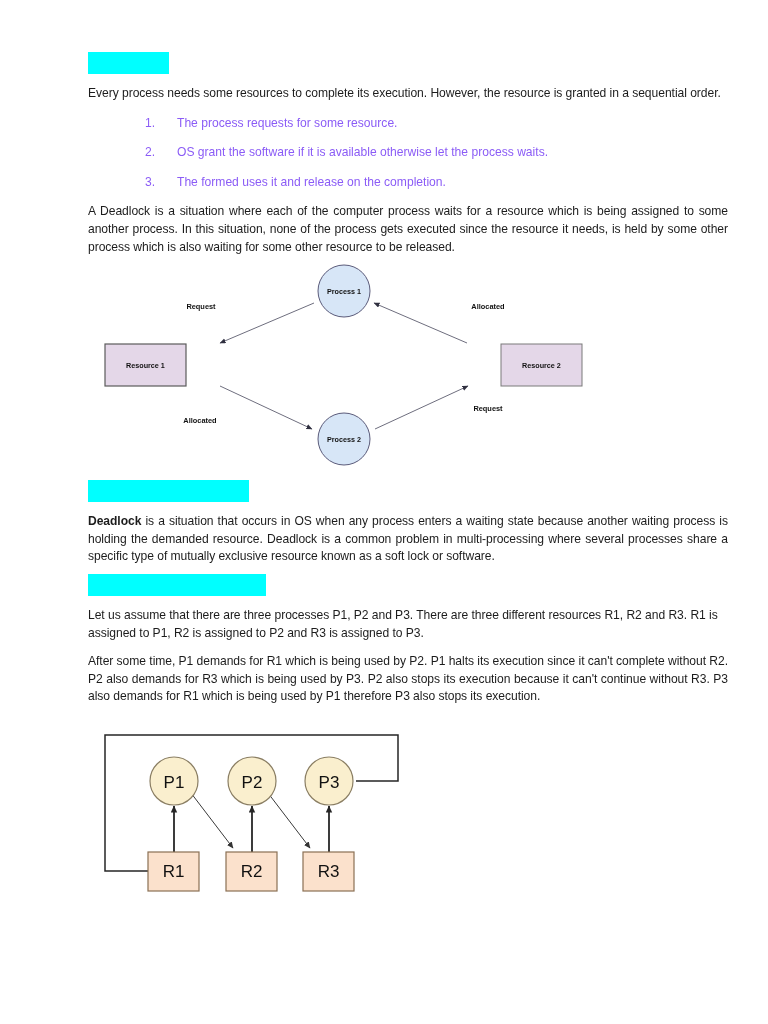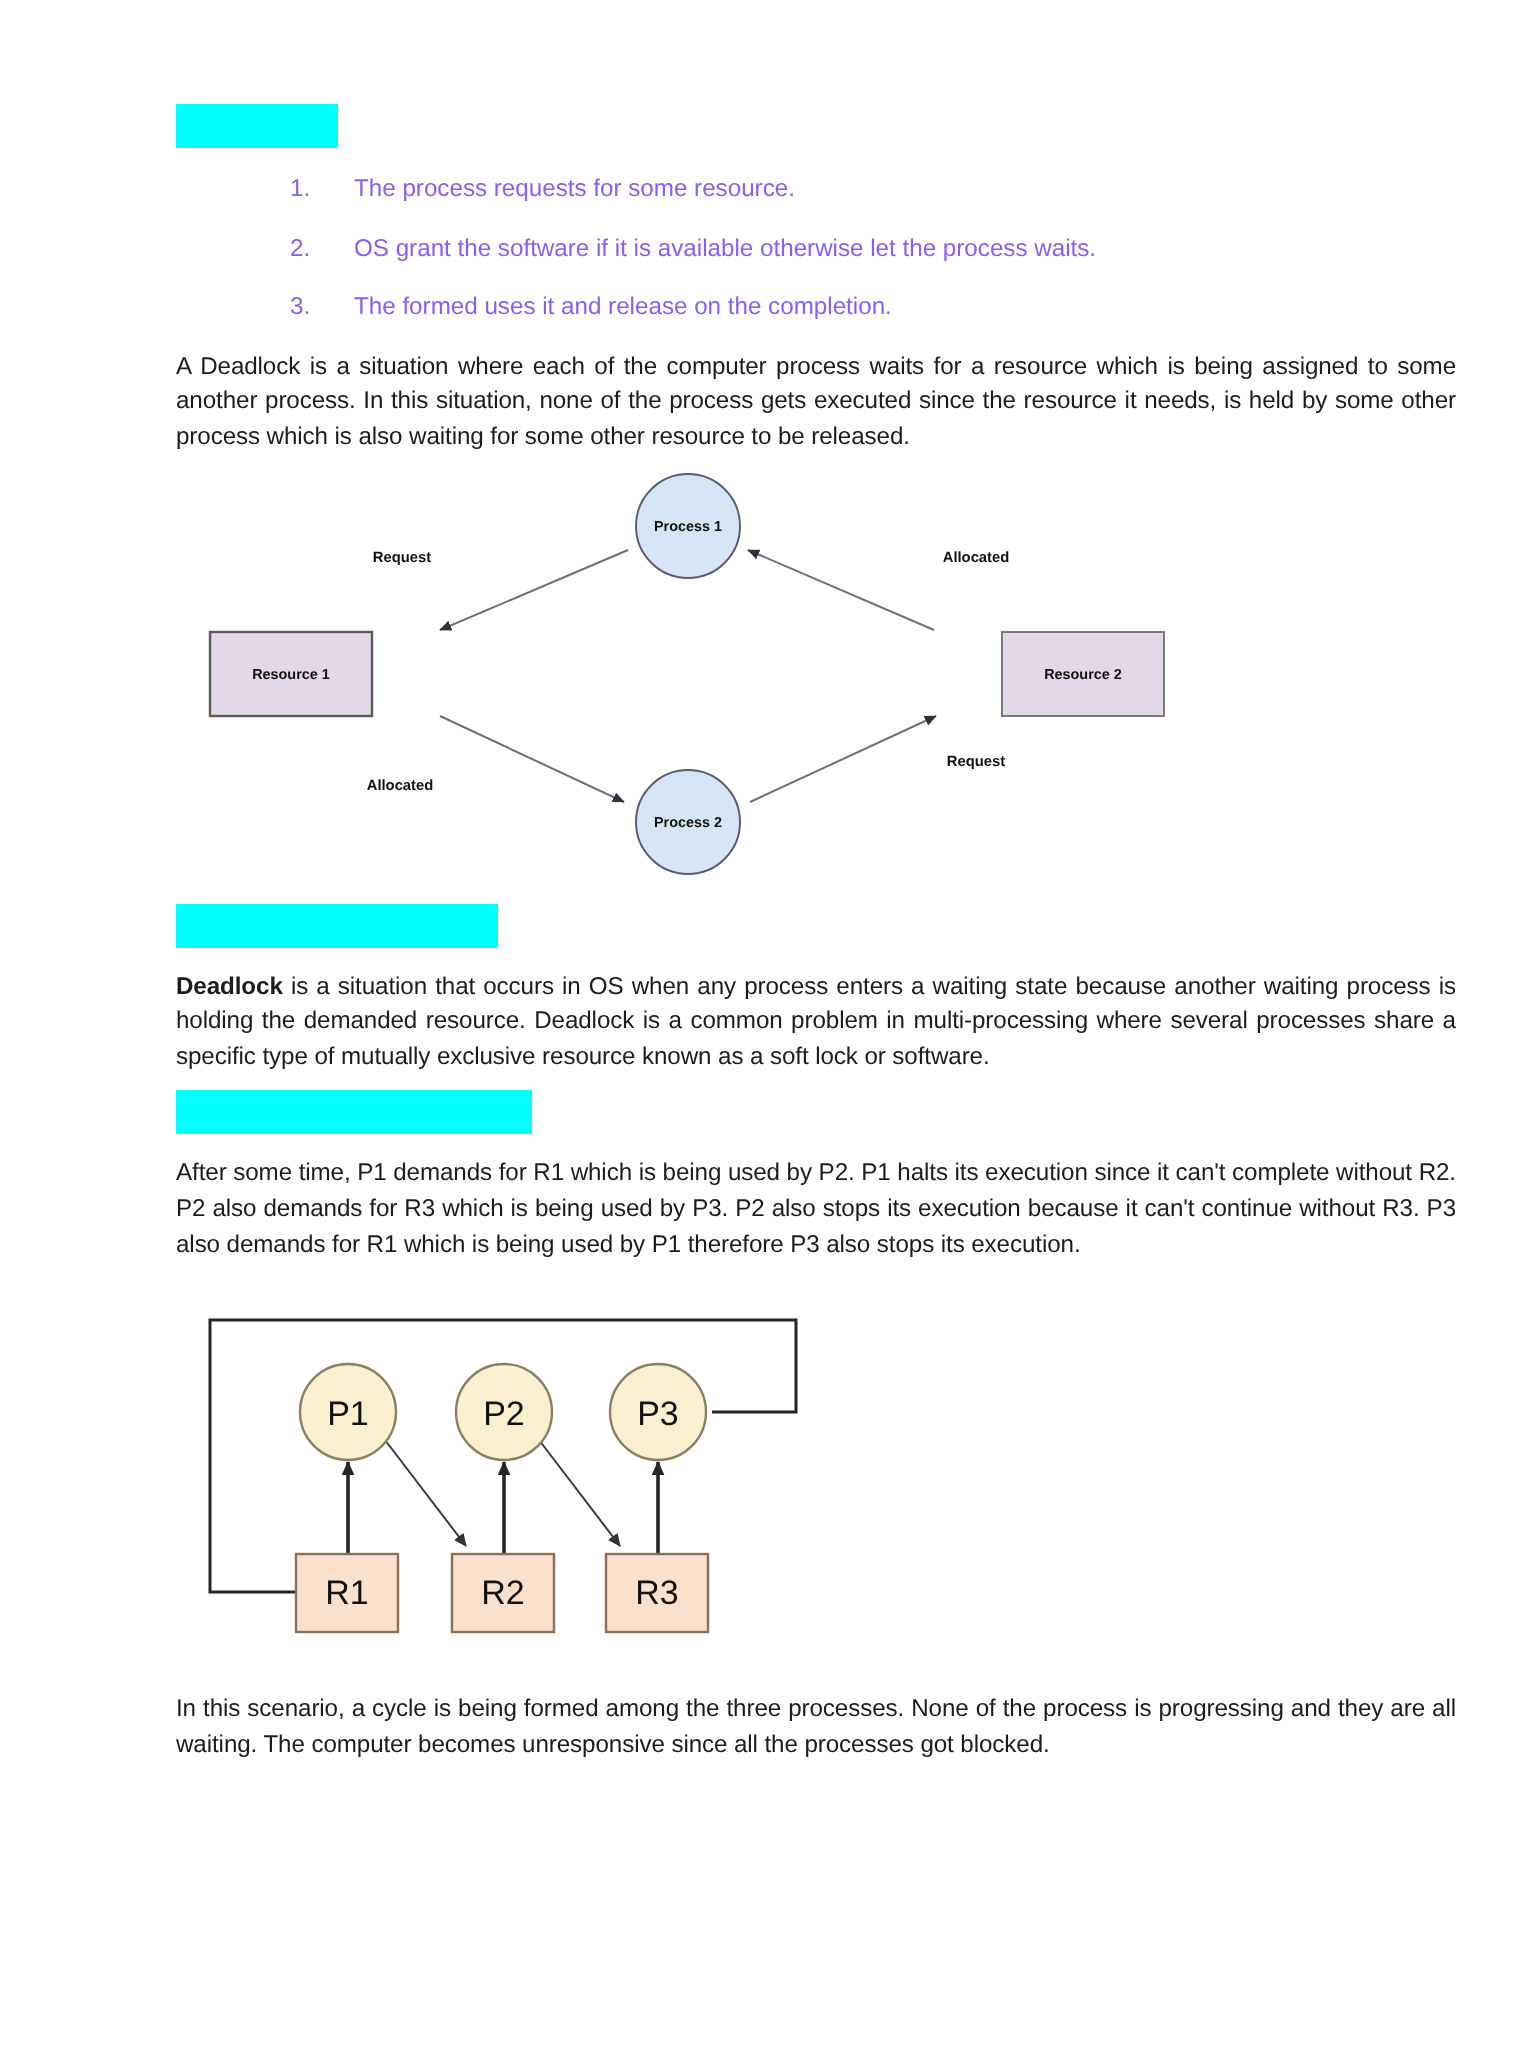--- a/index.html
+++ b/index.html
@@ -110,20 +110,21 @@
   }
 </style>
 </head>
 <body>
 
 <div class="page">
   <div class="content">
 
     <span class="hl-bar hl-1"></span>
 
+    <p class="body">Every process needs some resources to complete its execution. However, the resource is granted in a sequential order.</p>
 
     <ol class="steps">
       <li>The process requests for some resource.</li>
       <li>OS grant the software if it is available otherwise let the process waits.</li>
       <li>The formed uses it and release on the completion.</li>
     </ol>
 
     <p class="body">A Deadlock is a situation where each of the computer process waits for a resource which is being assigned to some another process. In this situation, none of the process gets executed since the resource it needs, is held by some other process which is also waiting for some other resource to be released.</p>
 
     <div class="diagram d1">
@@ -167,20 +168,21 @@
         </g>
       </svg>
     </div>
 
     <span class="hl-bar hl-2"></span>
 
     <p class="body"><b>Deadlock</b><span> is a situation that occurs in OS when any process enters a waiting state because another waiting process is holding the demanded resource. Deadlock is a common problem in multi-processing where several processes share a specific type of mutually exclusive resource known as a soft lock or software.</span></p>
 
     <span class="hl-bar hl-3"></span>
 
+    <p class="body nojust">Let us assume that there are three processes P1, P2 and P3. There are three different resources R1, R2 and R3. R1 is assigned to P1, R2 is assigned to P2 and R3 is assigned to P3.</p>
 
     <p class="body">After some time, P1 demands for R1 which is being used by P2. P1 halts its execution since it can't complete without R2. P2 also demands for R3 which is being used by P3. P2 also stops its execution because it can't continue without R3. P3 also demands for R1 which is being used by P1 therefore P3 also stops its execution.</p>
 
     <div class="diagram d2">
       <svg width="640" height="180" viewBox="0 0 640 180" xmlns="http://www.w3.org/2000/svg">
         <defs>
           <marker id="ahThick" markerWidth="9" markerHeight="9" refX="6.5" refY="3.2" orient="auto" markerUnits="userSpaceOnUse">
             <path d="M0,0 L7,3.2 L0,6.4 z" fill="#262626"></path>
           </marker>
           <marker id="ahThin" markerWidth="8" markerHeight="8" refX="6" refY="3" orient="auto" markerUnits="userSpaceOnUse">
@@ -222,16 +224,15 @@
           <rect x="138" y="122" width="51" height="39" fill="#FBE1CC" stroke="#8A7054" stroke-width="1.2"></rect>
           <text class="node-label2" x="163.5" y="147" text-anchor="middle">R2</text>
         </g>
         <g>
           <rect x="215" y="122" width="51" height="39" fill="#FBE1CC" stroke="#8A7054" stroke-width="1.2"></rect>
           <text class="node-label2" x="240.5" y="147" text-anchor="middle">R3</text>
         </g>
       </svg>
     </div>
 
-    <p class="body">In this scenario, a cycle is being formed among the three processes. None of the process is progressing and they are all waiting. The computer becomes unresponsive since all the processes got blocked.</p>
 
   </div>
 </div>
 
 </body></html>

